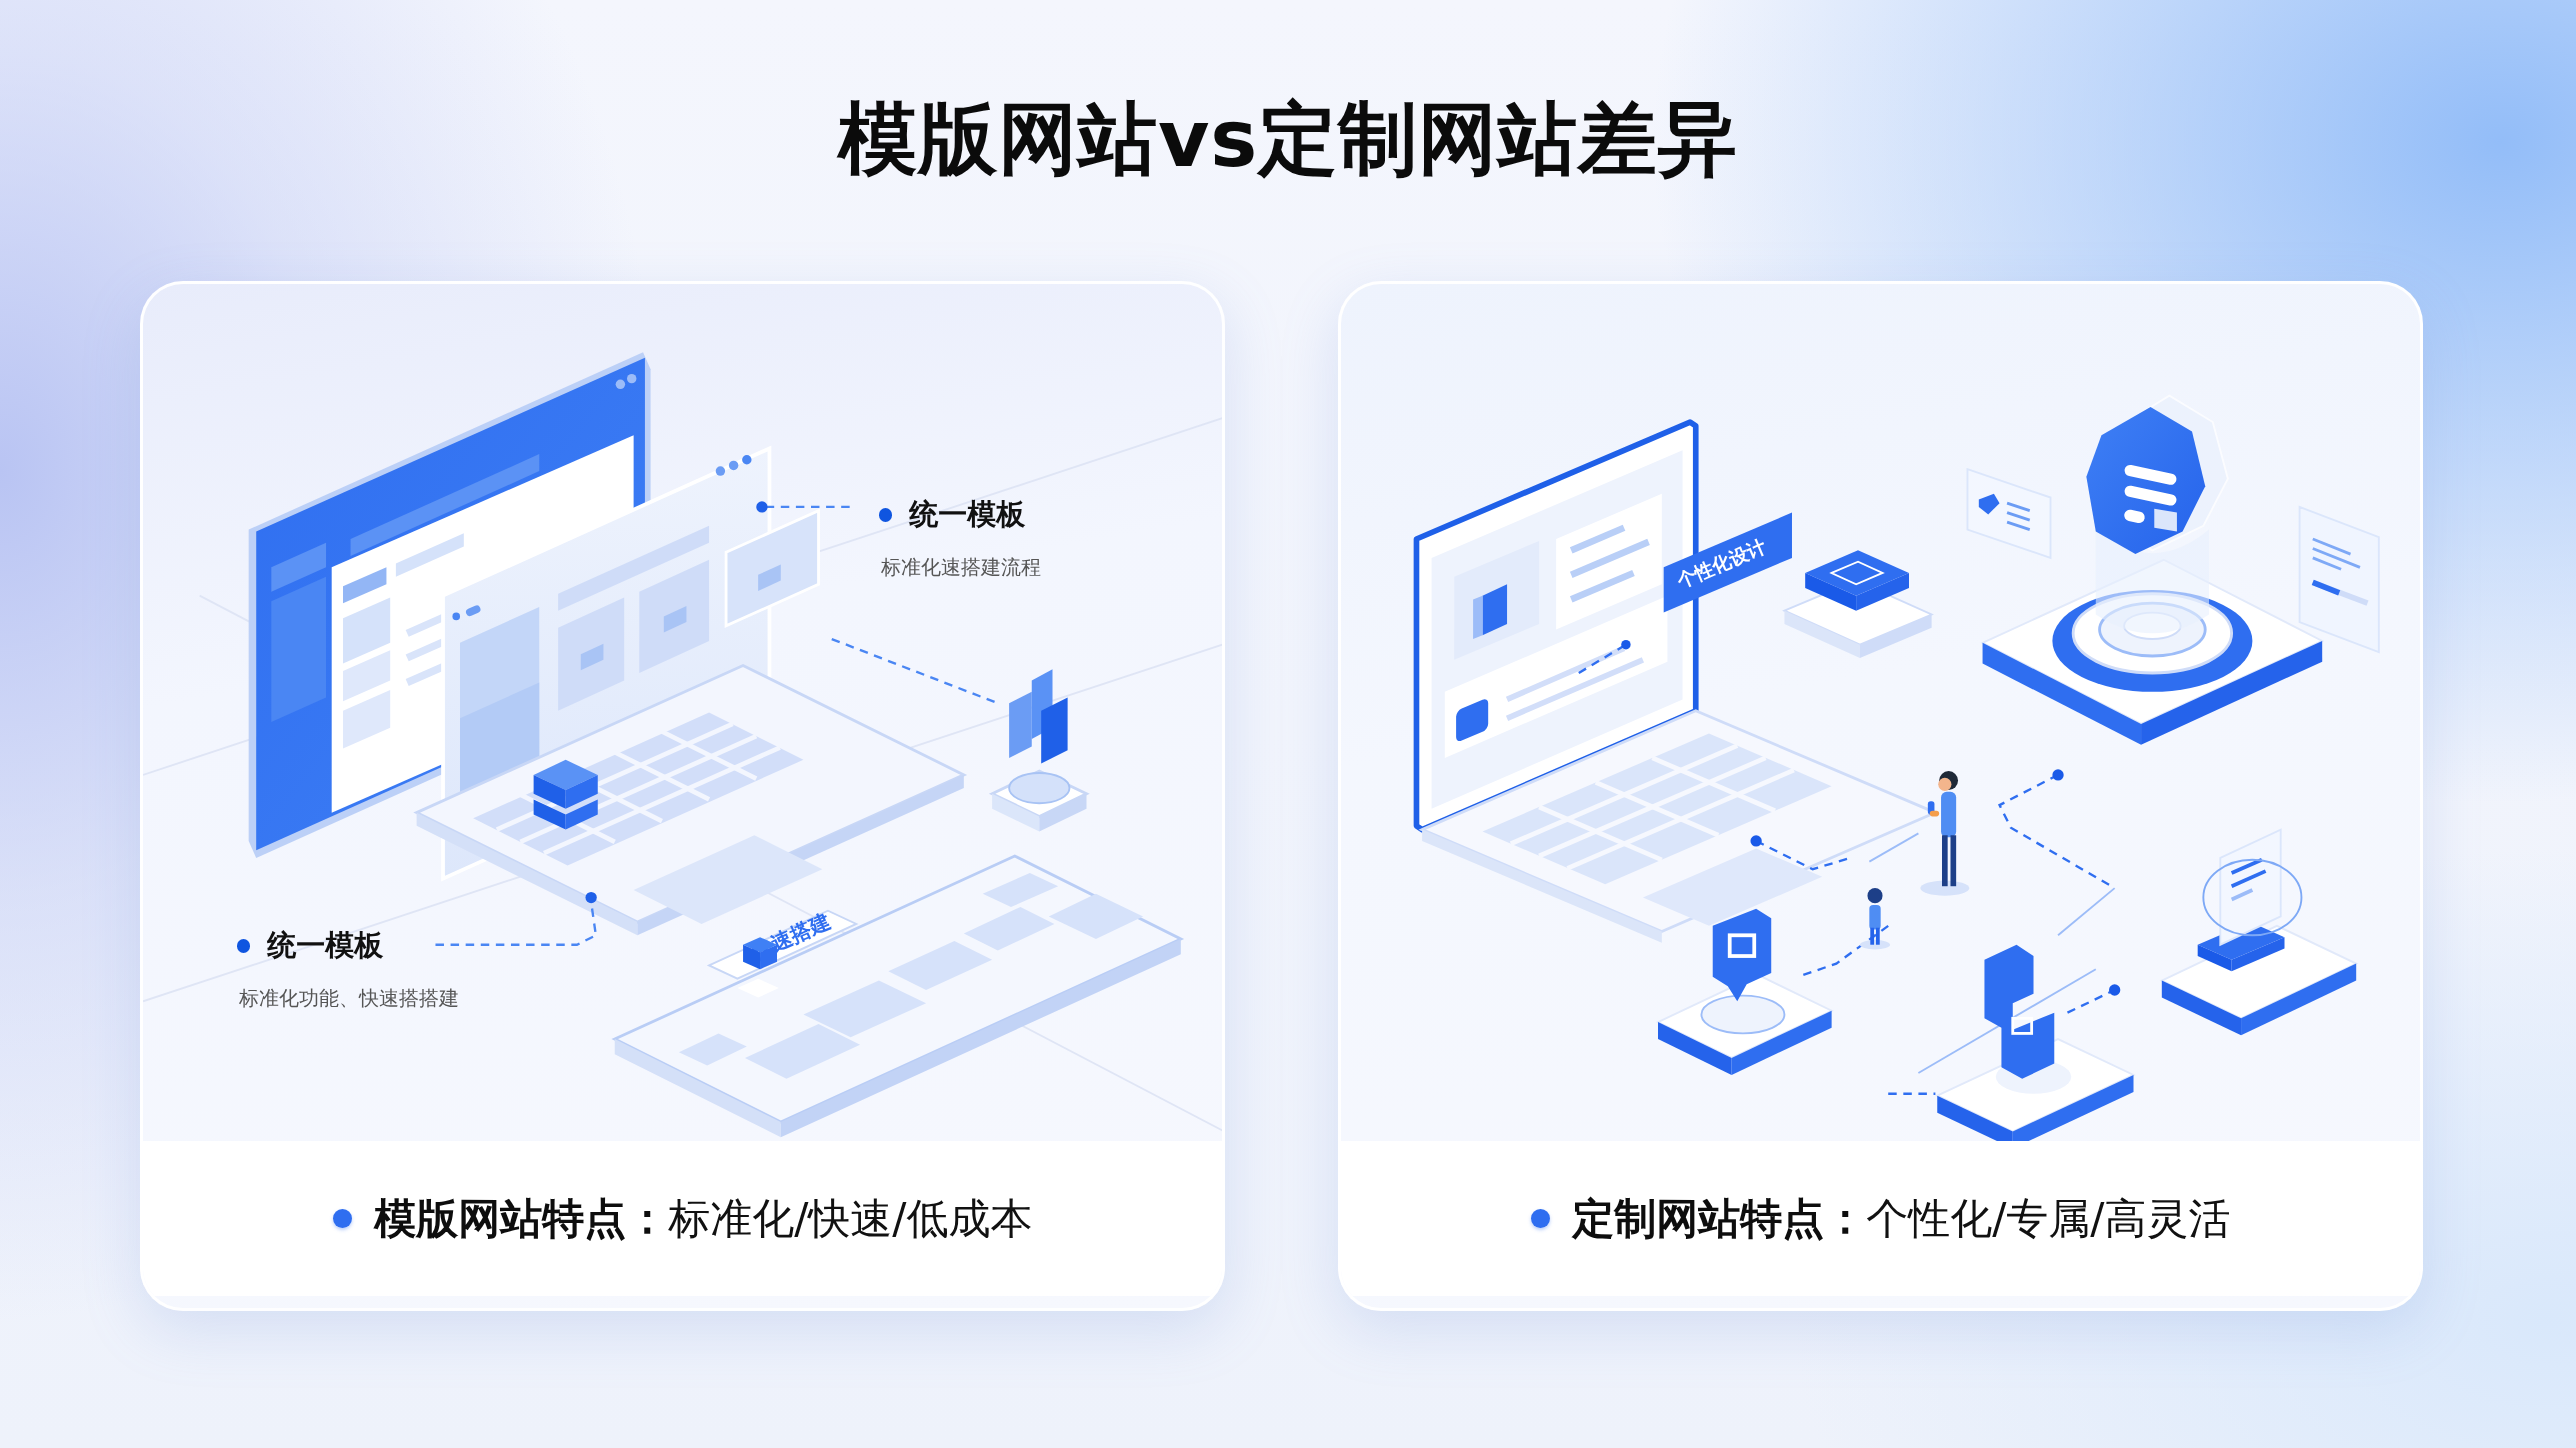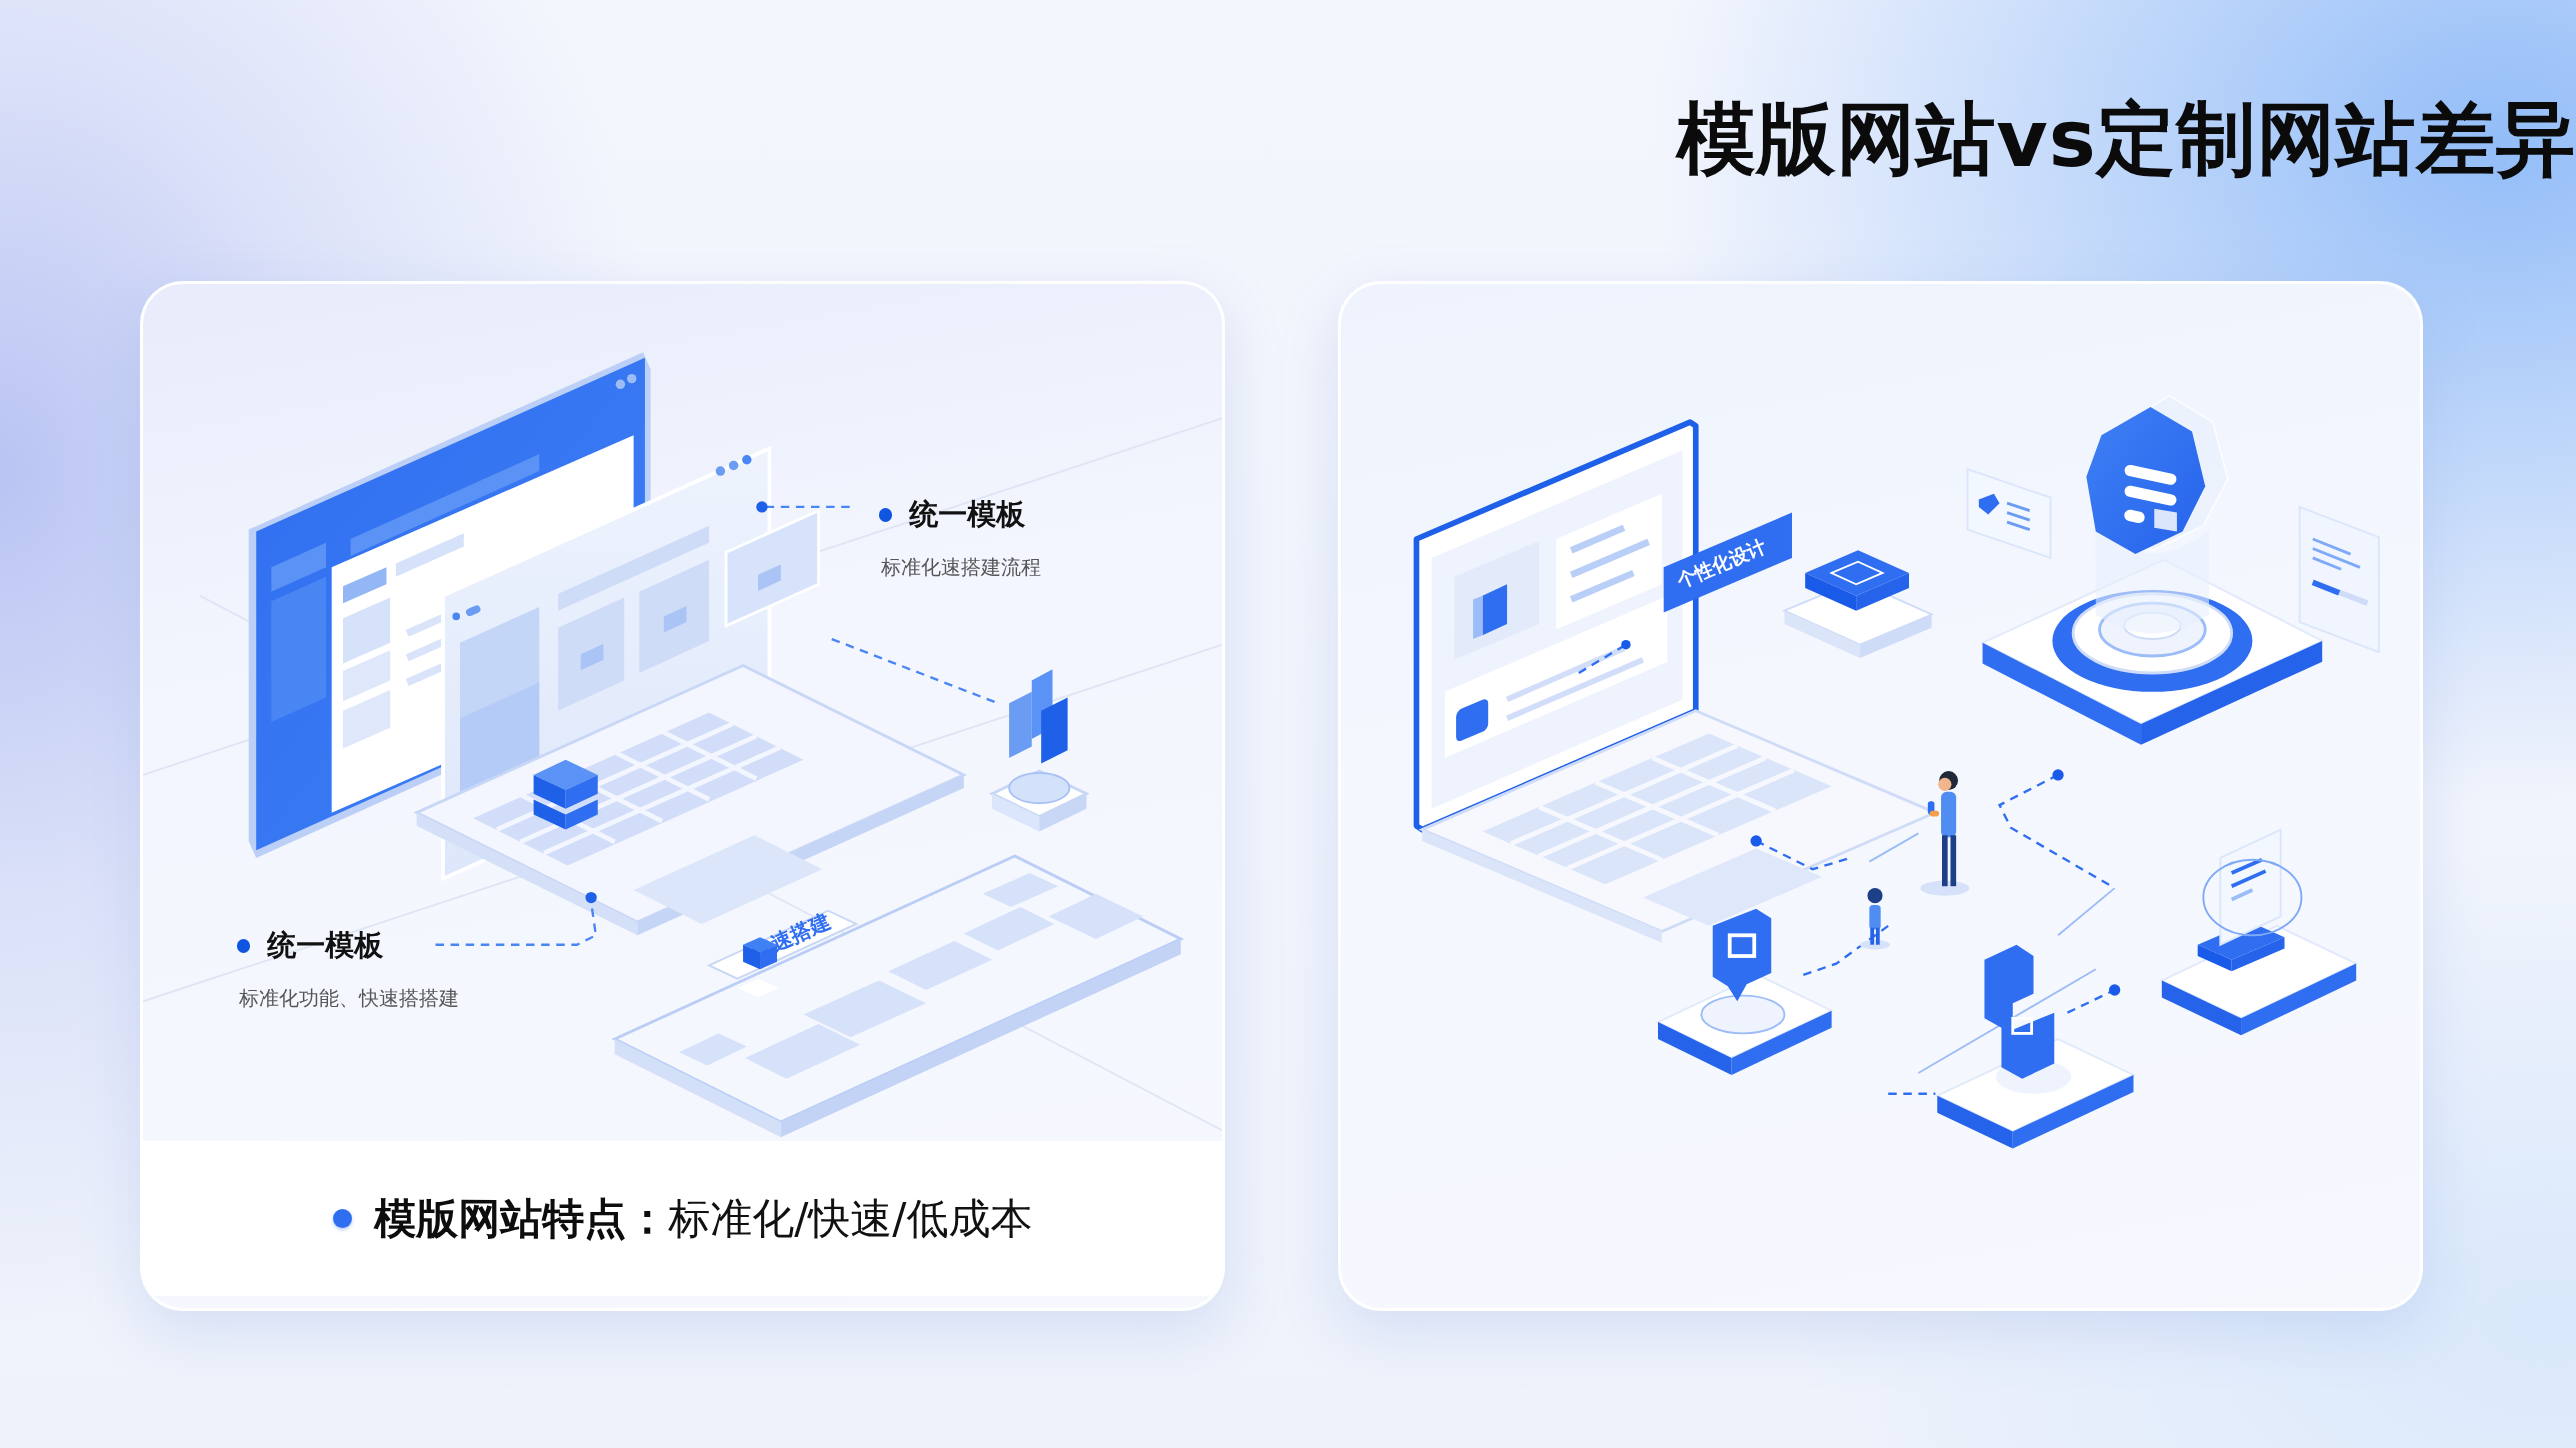--- a/index.html
+++ b/index.html
@@ -6,21 +6,21 @@
     body {
       width: 2576px; height: 1448px; overflow: hidden; position: relative;
       font-family: "DejaVu Sans", "Liberation Sans", sans-serif;
       background:
         radial-gradient(ellipse 849px 661px at 2501px 142px, #93bdf8 0%, rgba(147,189,248,0.55) 45%, rgba(147,189,248,0) 100%),
         radial-gradient(ellipse 661px 849px at 0px 472px, #b9c4f3 0%, rgba(185,196,243,0.4) 50%, rgba(185,196,243,0) 100%),
         radial-gradient(ellipse 755px 472px at 2548px 1321px, #d9e8fb 0%, rgba(217,232,251,0) 100%),
         linear-gradient(180deg, #f4f6fd 0%, #eef2fb 100%);
     }
     .title {
-      position: absolute; left: 0; width: 2576px; top: 87px; text-align: right;
+      position: absolute; left: 0; width: 2576px; top: 87px; text-align: center;
       font-size: 79px; font-weight: bold; color: #0b0b0b; letter-spacing: 0.9px;
       font-family: "DejaVu Sans", sans-serif;
     }
     .card {
       position: absolute; top: 281px; width: 1085px; height: 1030px;
       border-radius: 43px; overflow: hidden;
       background: linear-gradient(170deg, #e8ecfb 0%, #f3f6fe 35%, #f6f8fe 100%);
       border: 3.8px solid rgba(255,255,255,0.95);
       box-shadow: 0 19px 57px rgba(120,150,220,0.22);
       box-sizing: border-box;
@@ -360,14 +360,19 @@
       <polygon points="932,608 996,578 996,670 932,700" fill="#f3f7ff" stroke="#dbe6fb" stroke-width="2"></polygon>
       <g stroke="#2f6ef0" stroke-width="4">
           <line x1="944" y1="624" x2="976" y2="610"></line>
           <line x1="944" y1="638" x2="980" y2="622"></line>
         </g>
       <line x1="944" y1="652" x2="966" y2="642" stroke="#9cbcf8" stroke-width="4"></line>
       <ellipse cx="966" cy="650" rx="52" ry="40" fill="none" stroke="#7ea9f6" stroke-width="2"></ellipse>
     </g>
   </svg>
 
+  <div class="footer">
+    <span class="dot"></span>
+    <span class="label">定制网站特点：</span>
+    <span class="desc">个性化/专属/高灵活</span>
+  </div>
 </div>
 
 
 </body></html>

